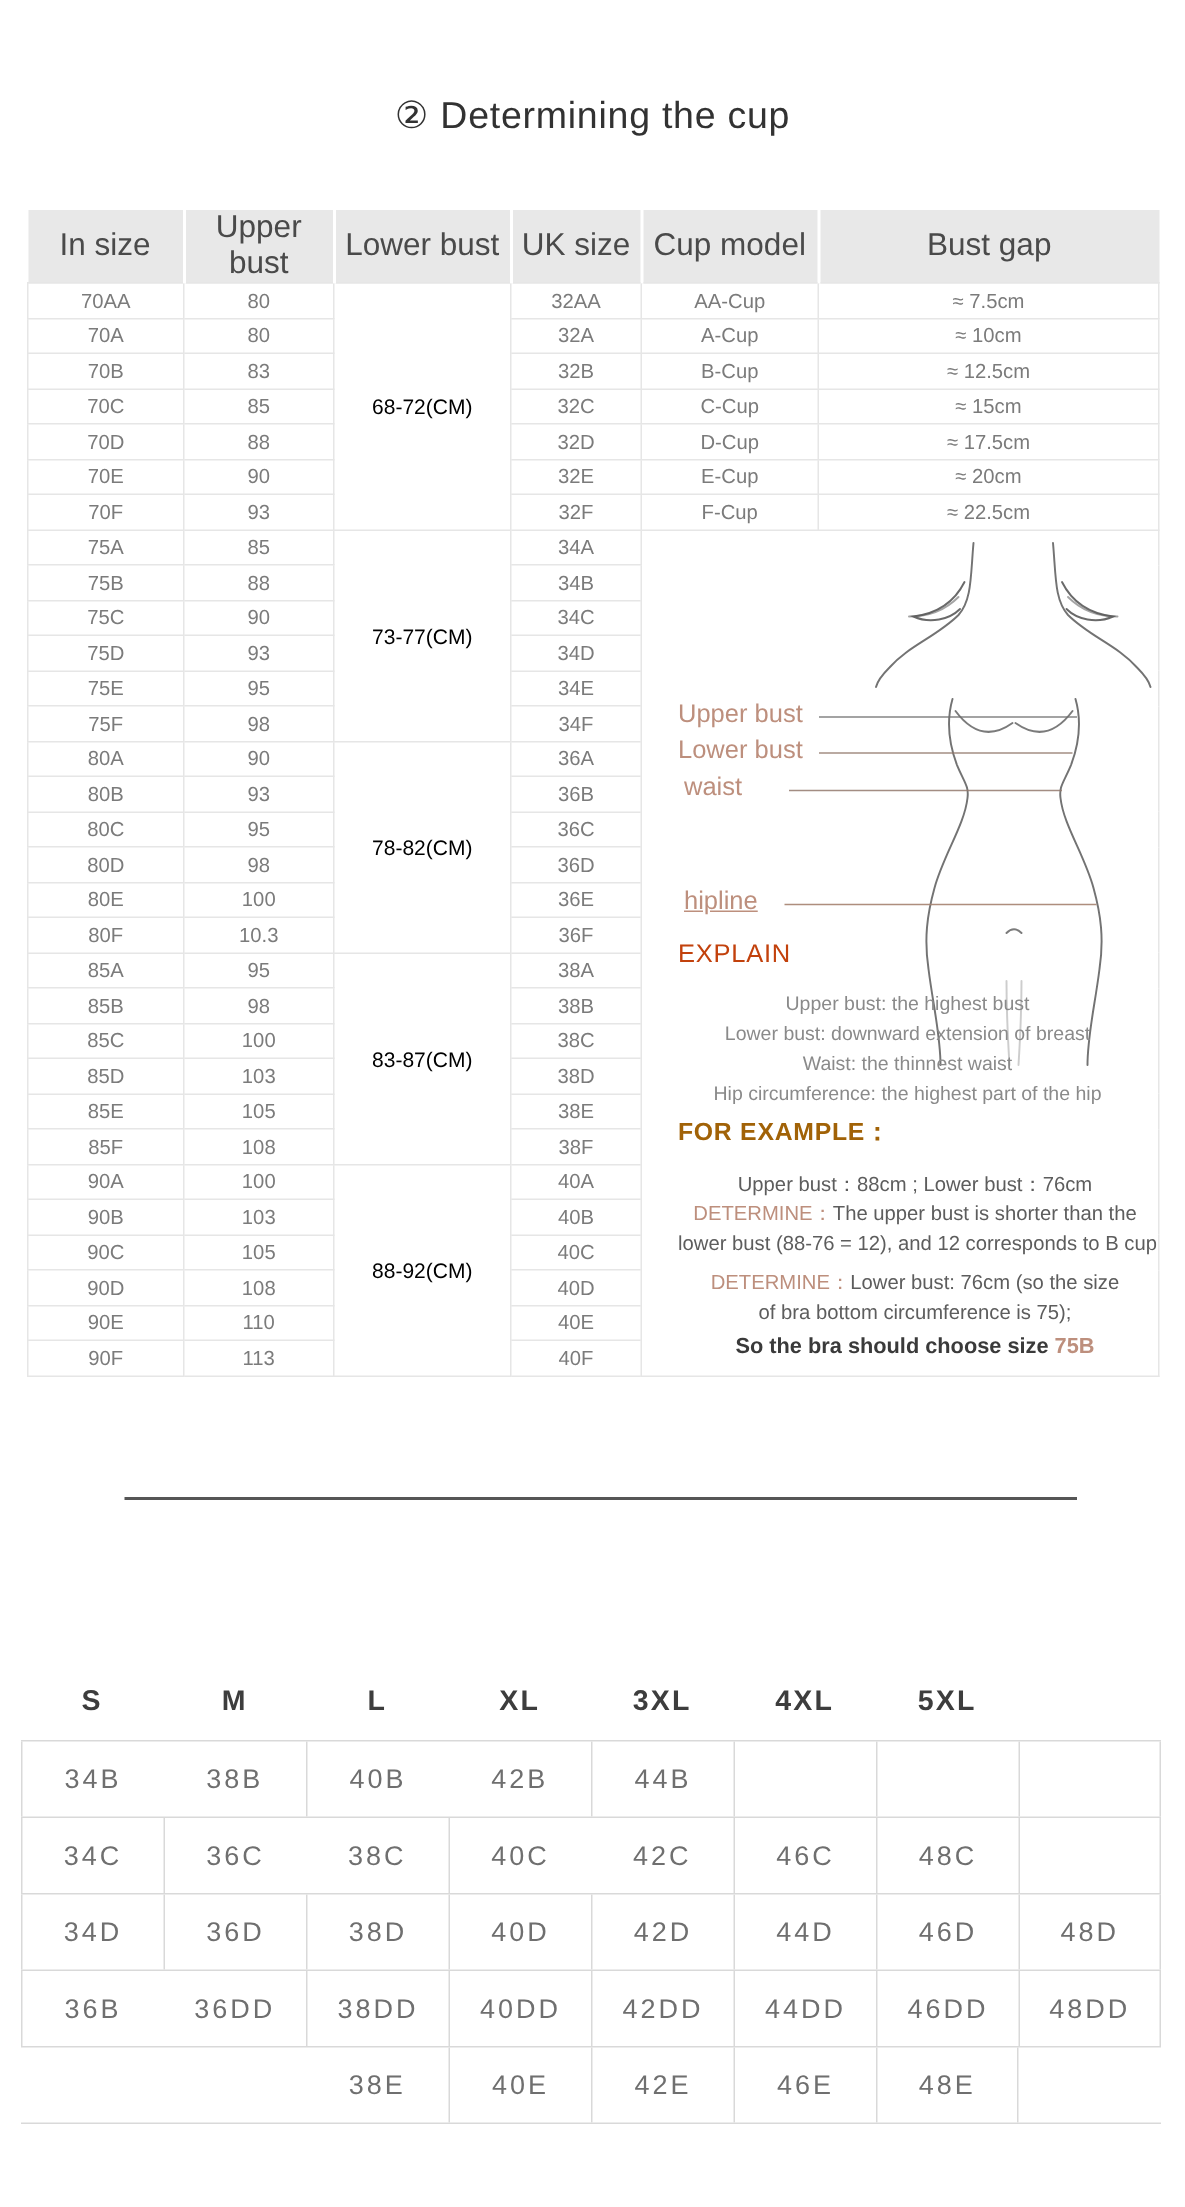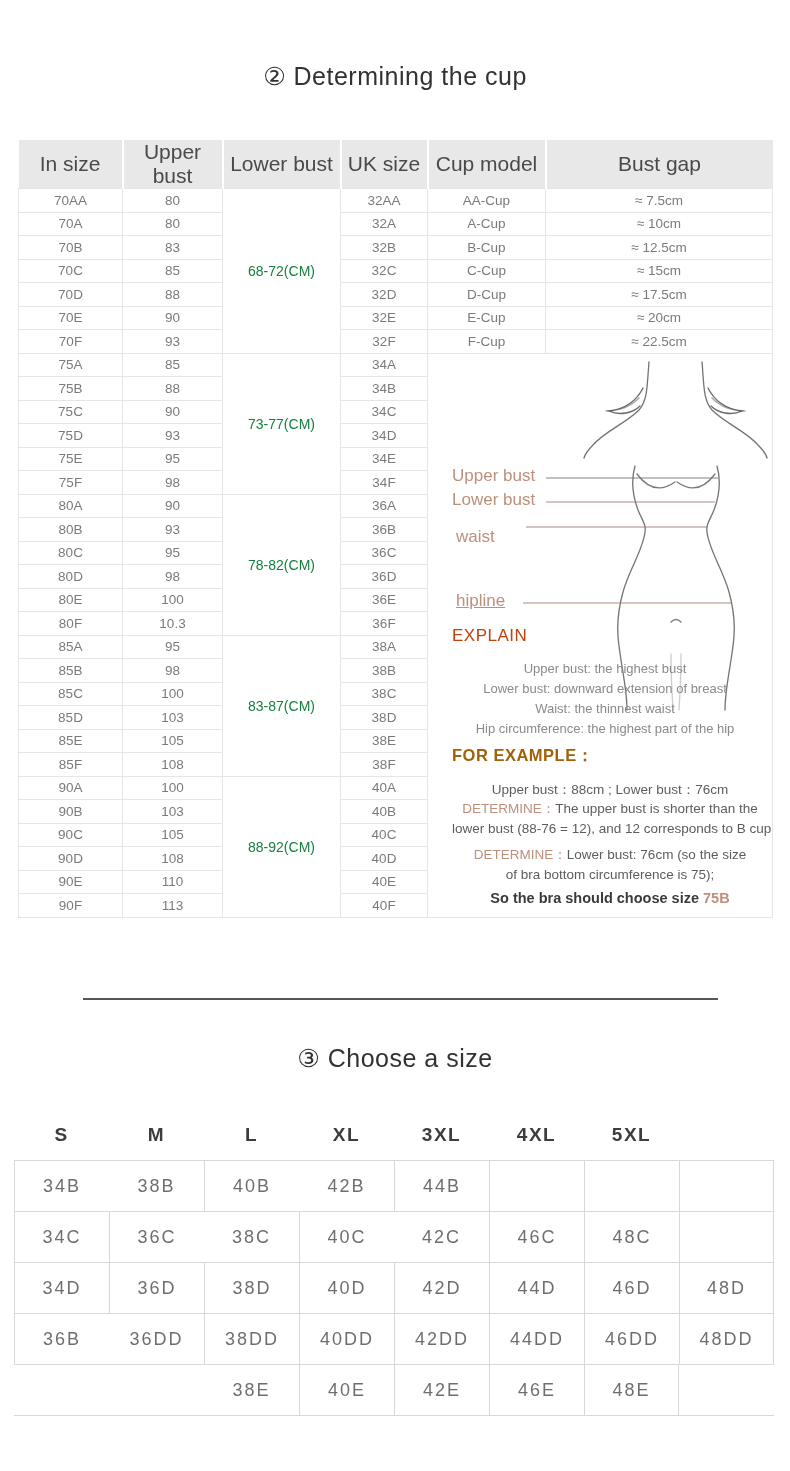--- a/index.html
+++ b/index.html
@@ -13,30 +13,30 @@
   #size-title{top:1044px;}
 
   
   #cup-table{position:absolute;left:18px;top:140px;width:754px;
              border-collapse:collapse;table-layout:fixed;}
   #cup-table th{background:#e8e8e8;height:32px;font-size:21px;font-weight:400;
                 color:#4a4a4a;padding:0;}
   #cup-table th + th{border-left:2px solid #fff;}
   #cup-table td{border:1px solid #e6e6e6;height:22.5px;padding:0;
                 text-align:center;font-size:13.5px;color:#7b7b7b;line-height:1;}
-  #cup-table td.lower-bust-cell{font-size:14px;color:#15803d;}
+  #cup-table td.lower-bust-cell{font-size:14px;color:#000000;}
   #cup-table td.panel-cell{vertical-align:top;padding:0;}
 
   
   #figure-panel{position:relative;width:343px;height:562px;overflow:hidden;}
   #torso-svg{position:absolute;left:0;top:0;}
   .fig-label{position:absolute;font-size:17px;color:#bd8f7d;white-space:nowrap;}
   #lbl-upper{left:24px;top:113px;}
   #lbl-lower{left:24px;top:137px;}
-  #lbl-waist{left:28px;top:174px;}
+  #lbl-waist{left:28px;top:162px;}
   #lbl-hip{left:28px;top:238px;text-decoration:underline;}
   #explain-title{position:absolute;left:24px;top:273px;font-size:17px;color:#c2410c;letter-spacing:.5px;}
   #explain-lines{position:absolute;left:24px;top:305px;width:306px;
                  font-size:13px;color:#8a8a8a;line-height:20px;}
   #for-example{position:absolute;left:24px;top:393px;font-size:16.5px;font-weight:600;
                color:#a16207;letter-spacing:.5px;}
   #example-block{position:absolute;left:24px;top:426px;width:316px;
                  font-size:13.5px;color:#5d5d5d;line-height:19.5px;}
   #example-block .ex-line{white-space:nowrap;}
   #example-block .gap{margin-top:7px;}
@@ -312,21 +312,20 @@
         <tr>
           <td>90F</td>
           <td>113</td>
           <td>40F</td>
         </tr>
       </tbody>
   </table>
 
   <div id="divider"></div>
 
-  <div class="section-title" id="size-title">③ Choose a size</div>
 
   <div id="size-table">
     <div class="sz-row sz-head" id="size-header-row">
         <div class="sz-h">S</div>
         <div class="sz-h">M</div>
         <div class="sz-h">L</div>
         <div class="sz-h">XL</div>
         <div class="sz-h">3XL</div>
         <div class="sz-h">4XL</div>
         <div class="sz-h">5XL</div>

